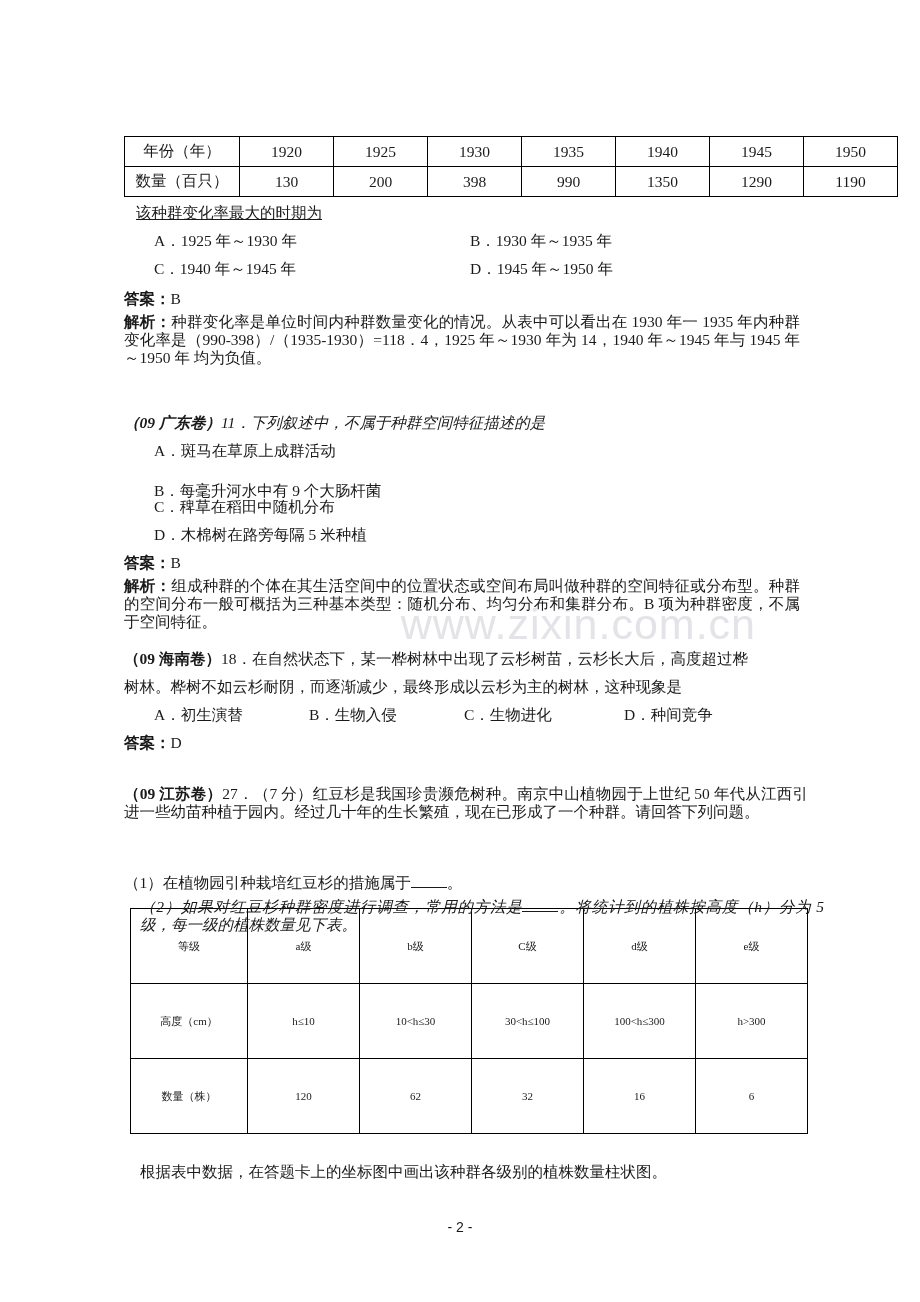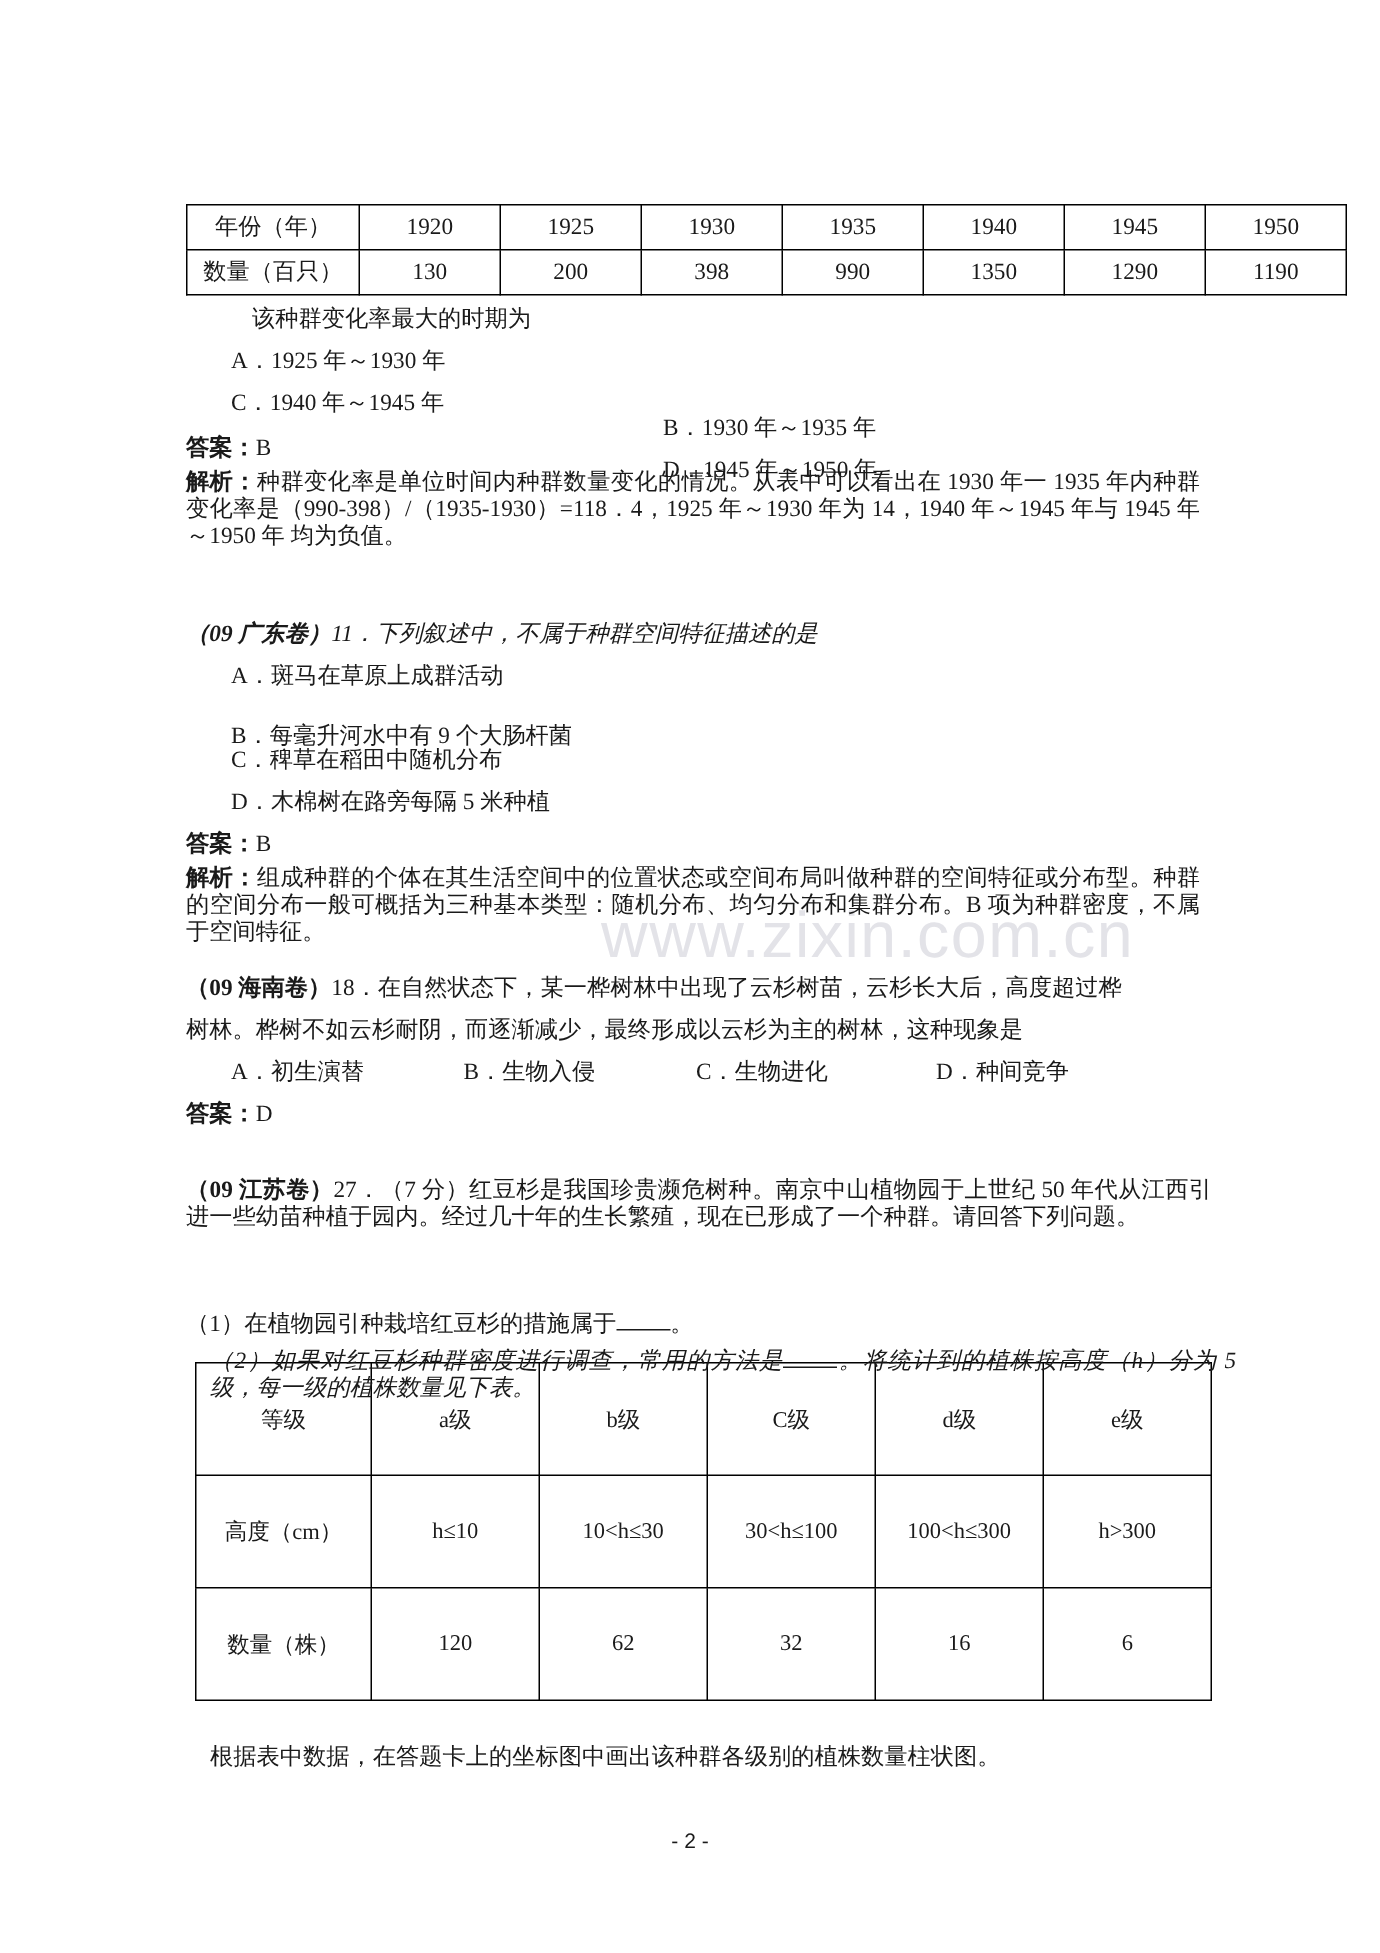--- a/index.html
+++ b/index.html
@@ -74,38 +74,38 @@
 
   
   .table-wrap-2 {
     position: absolute;
     left: 130px;
     top: 908px;
     z-index: 2;
   }
   #table-grades td {
     height: 74px;
-    font-size: 15px;
+    font-size: 11px;
   }
   #table-grades td.g-head { width: 116px; }
   #table-grades td.g-col  { width: 111px; }
   b, .bold { font-weight: bold; }
 
   .qline { position: absolute; z-index: 3; font-size: 15.5px; line-height: 28px; }
 
   
   .opt-row {
     position: absolute;
     z-index: 3;
     font-size: 15.5px;
     line-height: 28px;
     width: 672px;
   }
   .opt-row .optA { position: absolute; left: 30px; }
-  .opt-row .optB { position: absolute; left: 318px; margin-top: 45px; }
+  .opt-row .optB { position: absolute; left: 346px; }
 
   .opt4 { position: absolute; z-index: 3; font-size: 15.5px; line-height: 28px; width: 672px; }
   .opt4 .o1 { position: absolute; left: 30px; }
   .opt4 .o2 { position: absolute; left: 185px; }
   .opt4 .o3 { position: absolute; left: 340px; }
   .opt4 .o4 { position: absolute; left: 500px; }
 
   .para {
     position: absolute;
     z-index: 3;
@@ -163,21 +163,21 @@
           <td class="val-cell">398</td>
           <td class="val-cell">990</td>
           <td class="val-cell">1350</td>
           <td class="val-cell">1290</td>
           <td class="val-cell">1190</td>
         </tr>
       </tbody>
     </table>
   </div>
 
-  <div class="qline" style="left:168px; top:199px;">该种群变化率最大的时期为</div>
+  <div class="qline" style="left:136px; top:199px;text-decoration:underline;">该种群变化率最大的时期为</div>
 
   <div class="opt-row" style="left:124px; top:227px;">
     <span class="optA">A．1925 年～1930 年</span>
     <span class="optB">B．1930 年～1935 年</span>
   </div>
   <div class="opt-row" style="left:124px; top:255px;">
     <span class="optA">C．1940 年～1945 年</span>
     <span class="optB">D．1945 年～1950 年</span>
   </div>
 

